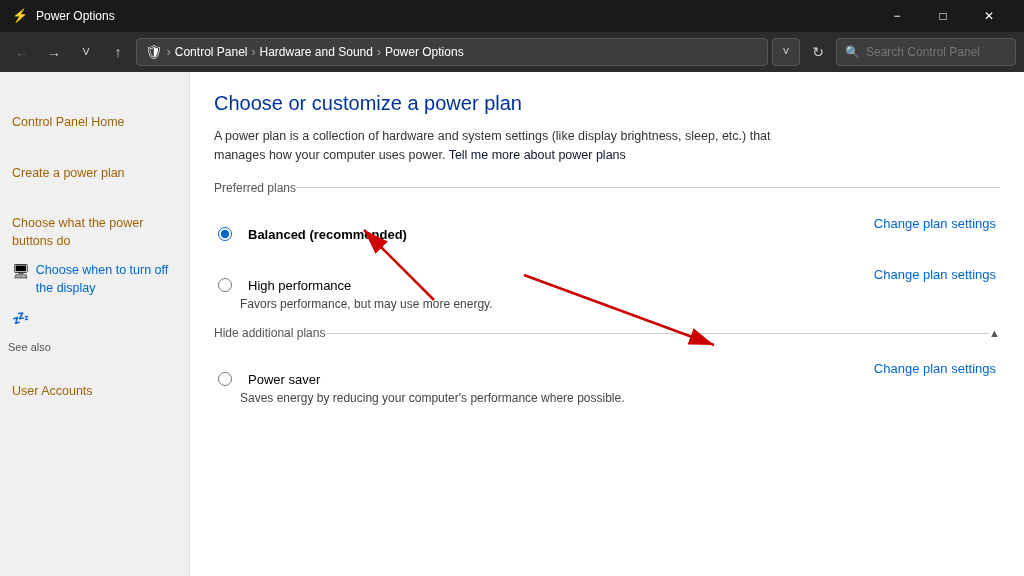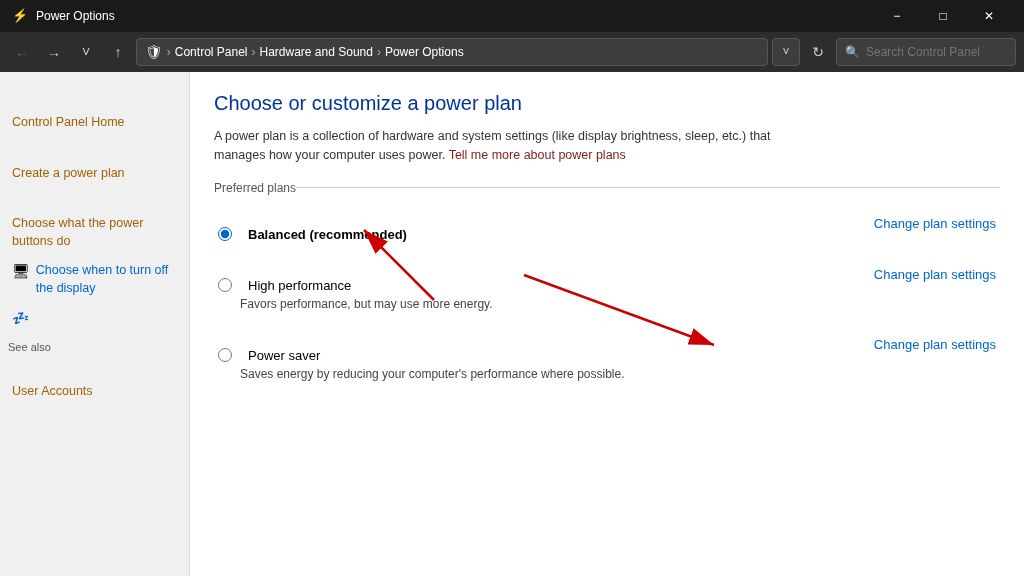--- a/index.html
+++ b/index.html
@@ -136,21 +136,21 @@
       color: #003399;
       margin-bottom: 12px;
     }
     .page-description {
       font-size: 12.5px;
       color: #333;
       line-height: 1.5;
       max-width: 560px;
       margin-bottom: 16px;
     }
-    .page-description a { color: #7f1d1d; text-decoration: none; }
+    .page-description a { color: #0f172a; text-decoration: none; }
 
     
     .section-header {
       display: flex;
       align-items: center;
       margin-bottom: 10px;
       gap: 0;
     }
     .section-label {
       font-size: 12px;
@@ -327,20 +327,25 @@
         <defs>
           <marker id="arrowhead2" markerWidth="10" markerHeight="7" refX="10" refY="3.5" orient="auto">
             <polygon points="0 0, 10 3.5, 0 7" fill="#cc0000"></polygon>
           </marker>
         </defs>
         <line x1="10" y1="10" x2="200" y2="80" stroke="#cc0000" stroke-width="2.5" marker-end="url(#arrowhead2)"></line>
       </svg>
     </div>
 
     <div class="hide-plans-section">
+      <div class="section-header">
+        <span class="section-label">Hide additional plans</span>
+        <div class="section-line"></div>
+        <button class="section-collapse">▲</button>
+      </div>
 
       <div class="plan-item">
         <div class="plan-row">
           <label class="plan-radio-label">
             <input type="radio" name="power-plan" style="">
             <span class="plan-name">Power saver</span>
           </label>
           <a class="change-settings-link">Change plan settings</a>
         </div>
         <div class="plan-desc">Saves energy by reducing your computer's performance where possible.</div>

